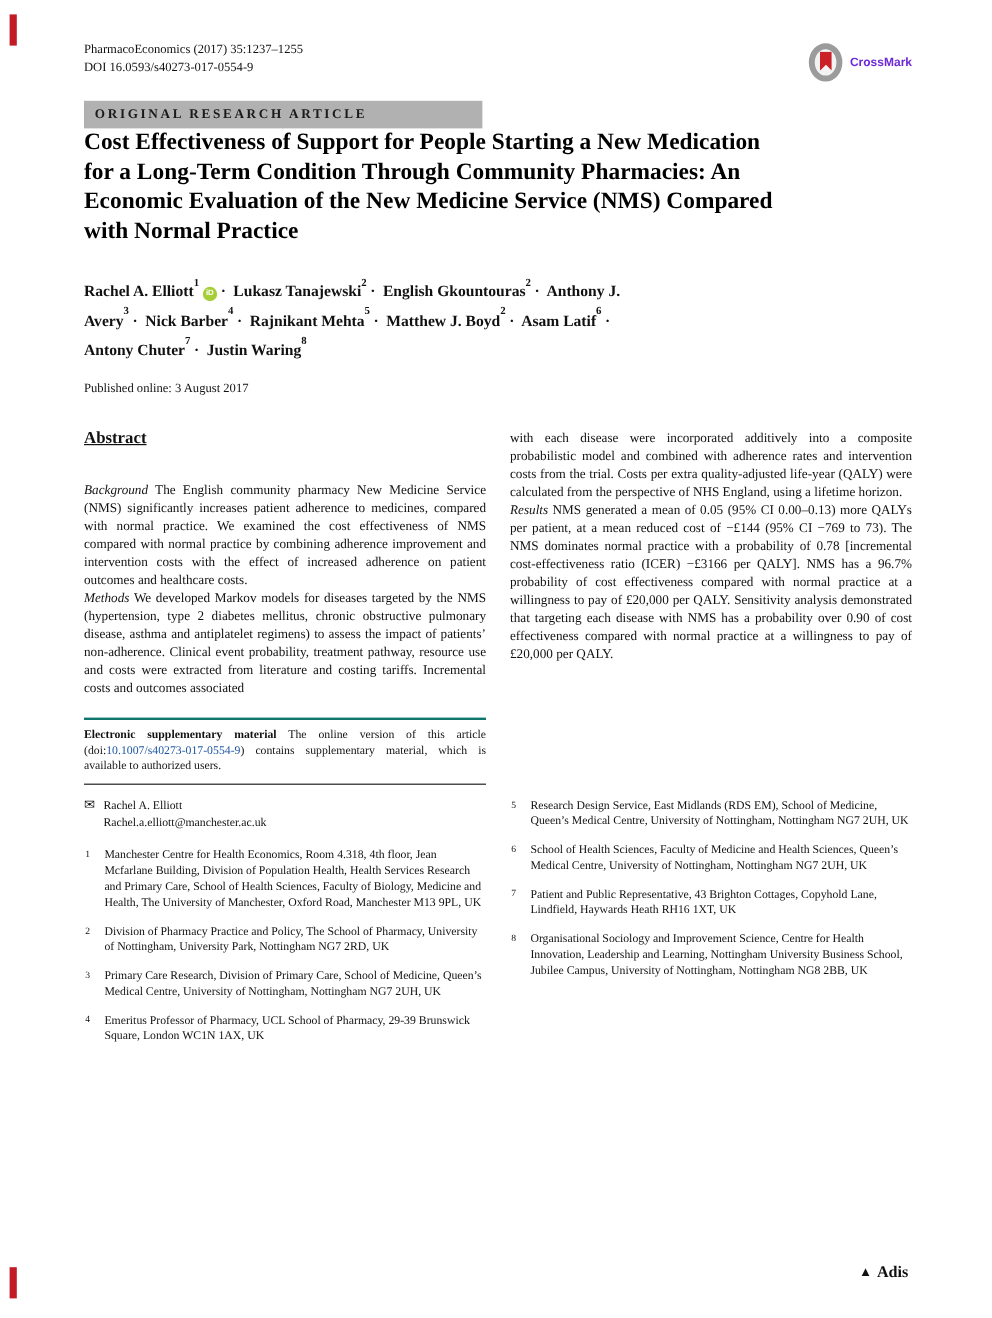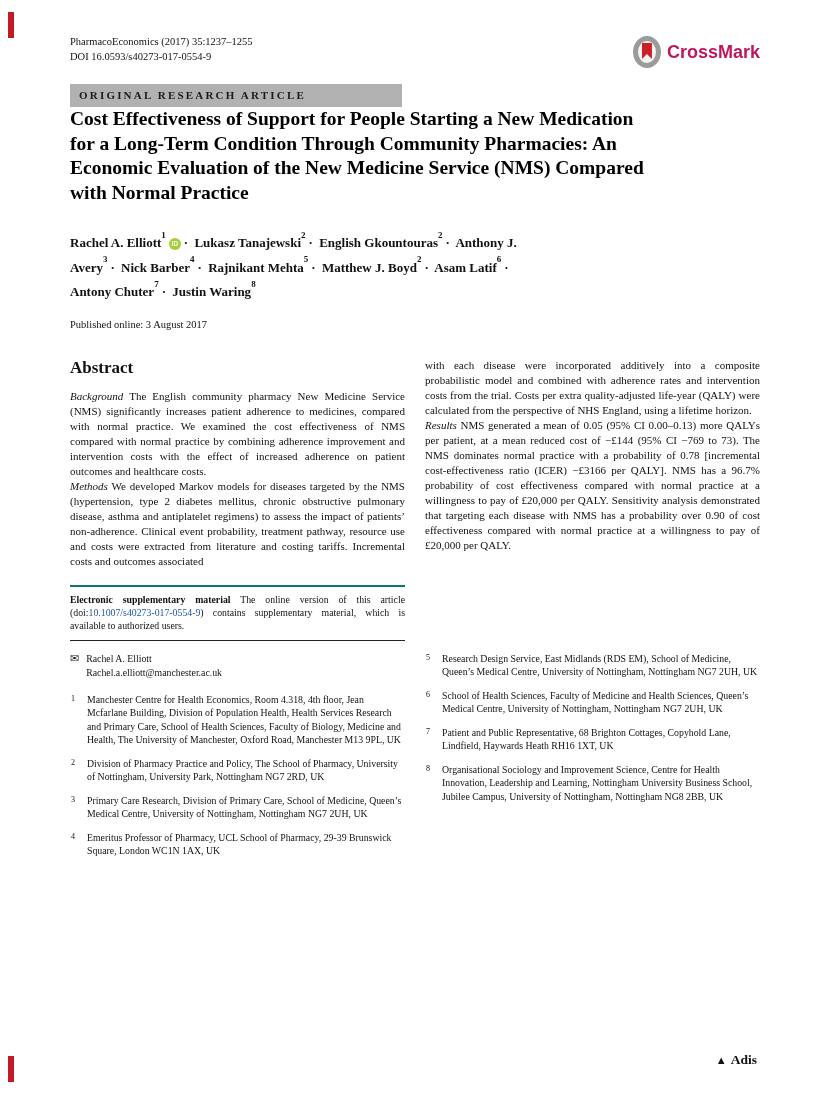--- a/index.html
+++ b/index.html
@@ -22,21 +22,21 @@
   .content { position: absolute; left: 70px; top: 34px; width: 690px; }
 
   
   .header { display: flex; justify-content: space-between; align-items: flex-start; }
   .header-meta { font-size: 10.5px; line-height: 15px; color: #111; }
   .crossmark-badge { display: flex; align-items: center; gap: 6px; cursor: pointer; margin-top: 2px; }
   .cm-icon { position: relative; width: 28px; height: 32px; display: inline-block; }
   .cm-oval { position: absolute; inset: 0; border-radius: 50%; border: 5px solid #9b9b9b; background: #f3f3f3; }
   .cm-book { position: absolute; left: 9px; top: 7px; width: 10px; height: 16px; background: #cc2029;
              clip-path: polygon(0 0, 100% 0, 100% 100%, 50% 68%, 0 100%); }
-  .cm-label { font-family: "Liberation Sans", sans-serif; font-size: 18px; font-weight: bold; color: #be185d; }
+  .cm-label { font-family: "Liberation Sans", sans-serif; font-size: 10px; font-weight: bold; color: #6d28d9; }
 
   
   .banner {
     margin-top: 16px; width: 332px; height: 23px;
     background: #b1b1b1; color: #1a1a1a;
     font-size: 11px; font-weight: bold; letter-spacing: 2.2px;
     line-height: 23px; padding-left: 9px;
   }
 
   
@@ -51,21 +51,21 @@
     display: inline-block; width: 12px; height: 12px; border-radius: 50%;
     background: #a6ce39; color: #fff; font-family: "Liberation Sans", sans-serif;
     font-size: 6.5px; font-weight: bold; text-align: center; line-height: 12px;
     vertical-align: 1px; margin-left: 3px; cursor: pointer;
   }
   .pub-block { margin-top: 15px; font-size: 10.5px; line-height: 15px; }
 
   
   .abstract-cols { margin-top: 26px; display: flex; gap: 20px; }
   .col { width: 335px; }
-  .abs-heading { font-size: 17px; font-weight: bold; margin-bottom: 11px; }
+  .abs-heading { font-size: 14px; font-weight: bold; margin-bottom: 28px; text-decoration: underline; }
   .abs-p { font-size: 11px; line-height: 15px; text-align: justify; }
   .lead { font-style: italic; }
 
   
   .supplementary {
     margin-top: 16px; width: 335px;
     border-top: 2px solid #0f766e; border-bottom: 1px solid #222;
     padding: 6px 0 8px 0;
     font-size: 9.8px; line-height: 13px; text-align: justify;
   }
@@ -179,21 +179,21 @@
         <div class="aff">
             <span class="aff-sup">5</span>
             <span class="aff-text">Research Design Service, East Midlands (RDS EM), School of Medicine, Queen’s Medical Centre, University of Nottingham, Nottingham NG7 2UH, UK</span>
           </div>
         <div class="aff">
             <span class="aff-sup">6</span>
             <span class="aff-text">School of Health Sciences, Faculty of Medicine and Health Sciences, Queen’s Medical Centre, University of Nottingham, Nottingham NG7 2UH, UK</span>
           </div>
         <div class="aff">
             <span class="aff-sup">7</span>
-            <span class="aff-text">Patient and Public Representative, 68 Brighton Cottages, Copyhold Lane, Lindfield, Haywards Heath RH16 1XT, UK</span>
+            <span class="aff-text">Patient and Public Representative, 43 Brighton Cottages, Copyhold Lane, Lindfield, Haywards Heath RH16 1XT, UK</span>
           </div>
         <div class="aff">
             <span class="aff-sup">8</span>
             <span class="aff-text">Organisational Sociology and Improvement Science, Centre for Health Innovation, Leadership and Learning, Nottingham University Business School, Jubilee Campus, University of Nottingham, Nottingham NG8 2BB, UK</span>
           </div>
       </div>
     </div>
 
   </div>
 

